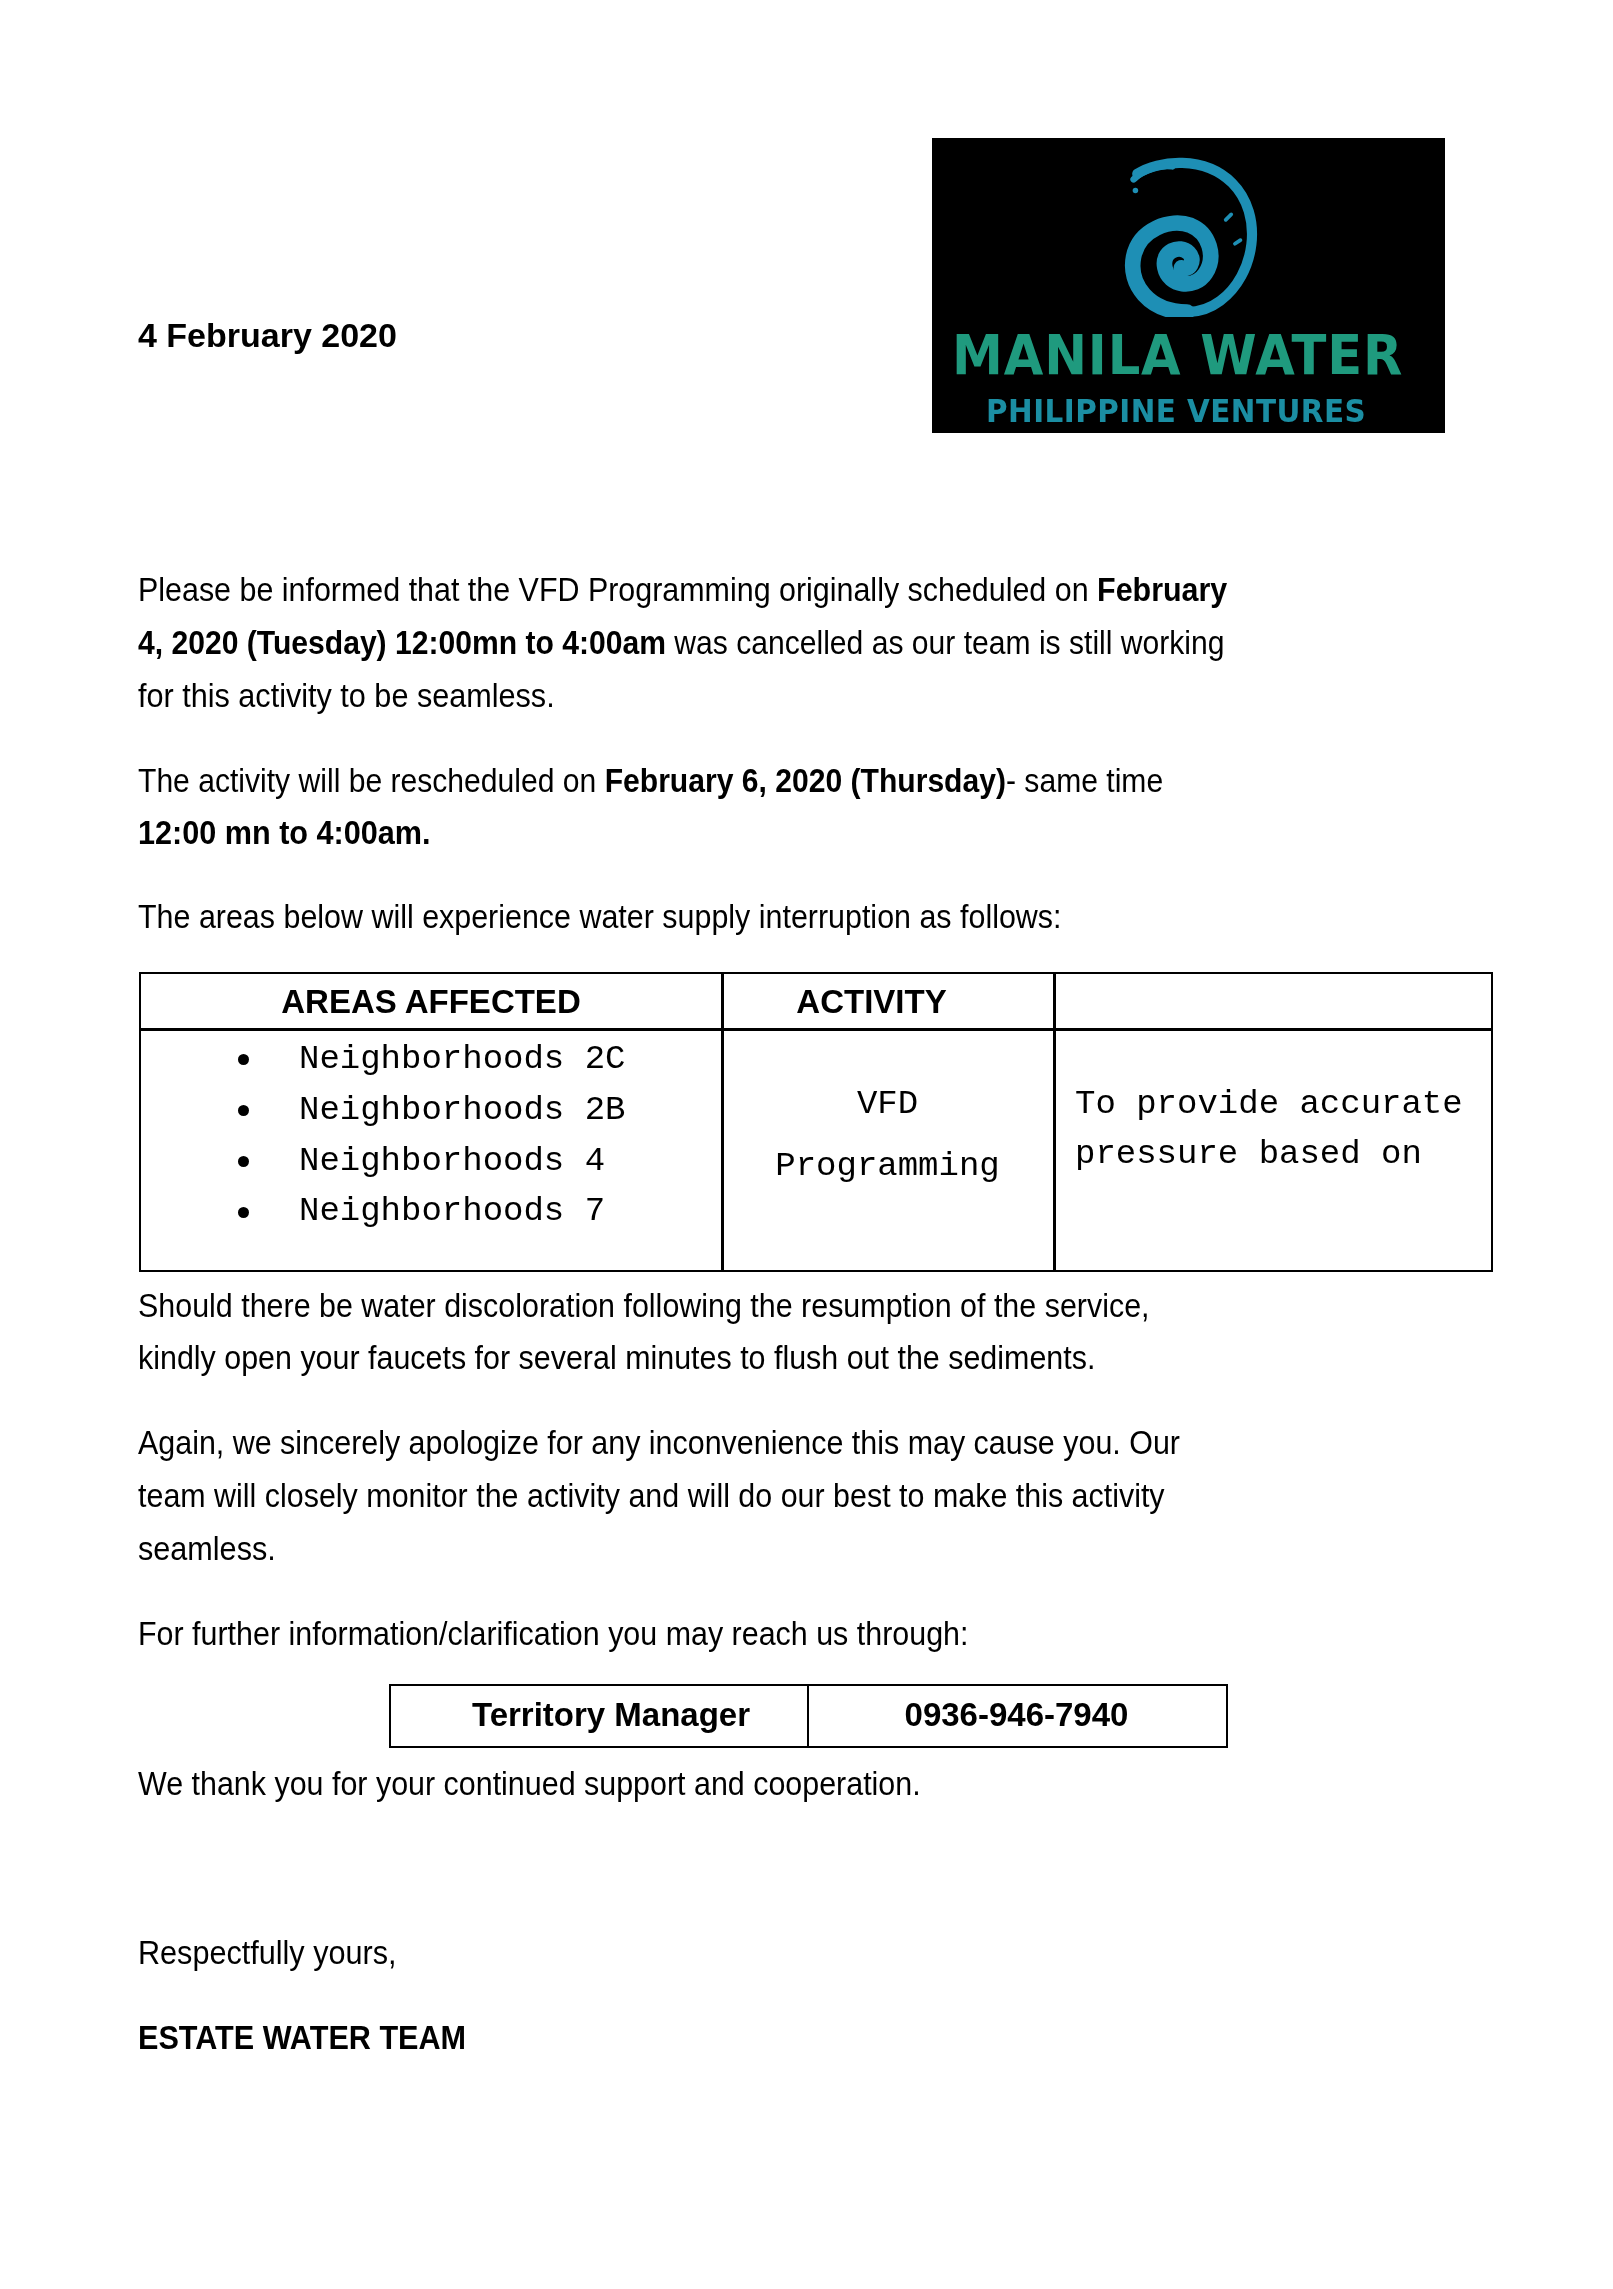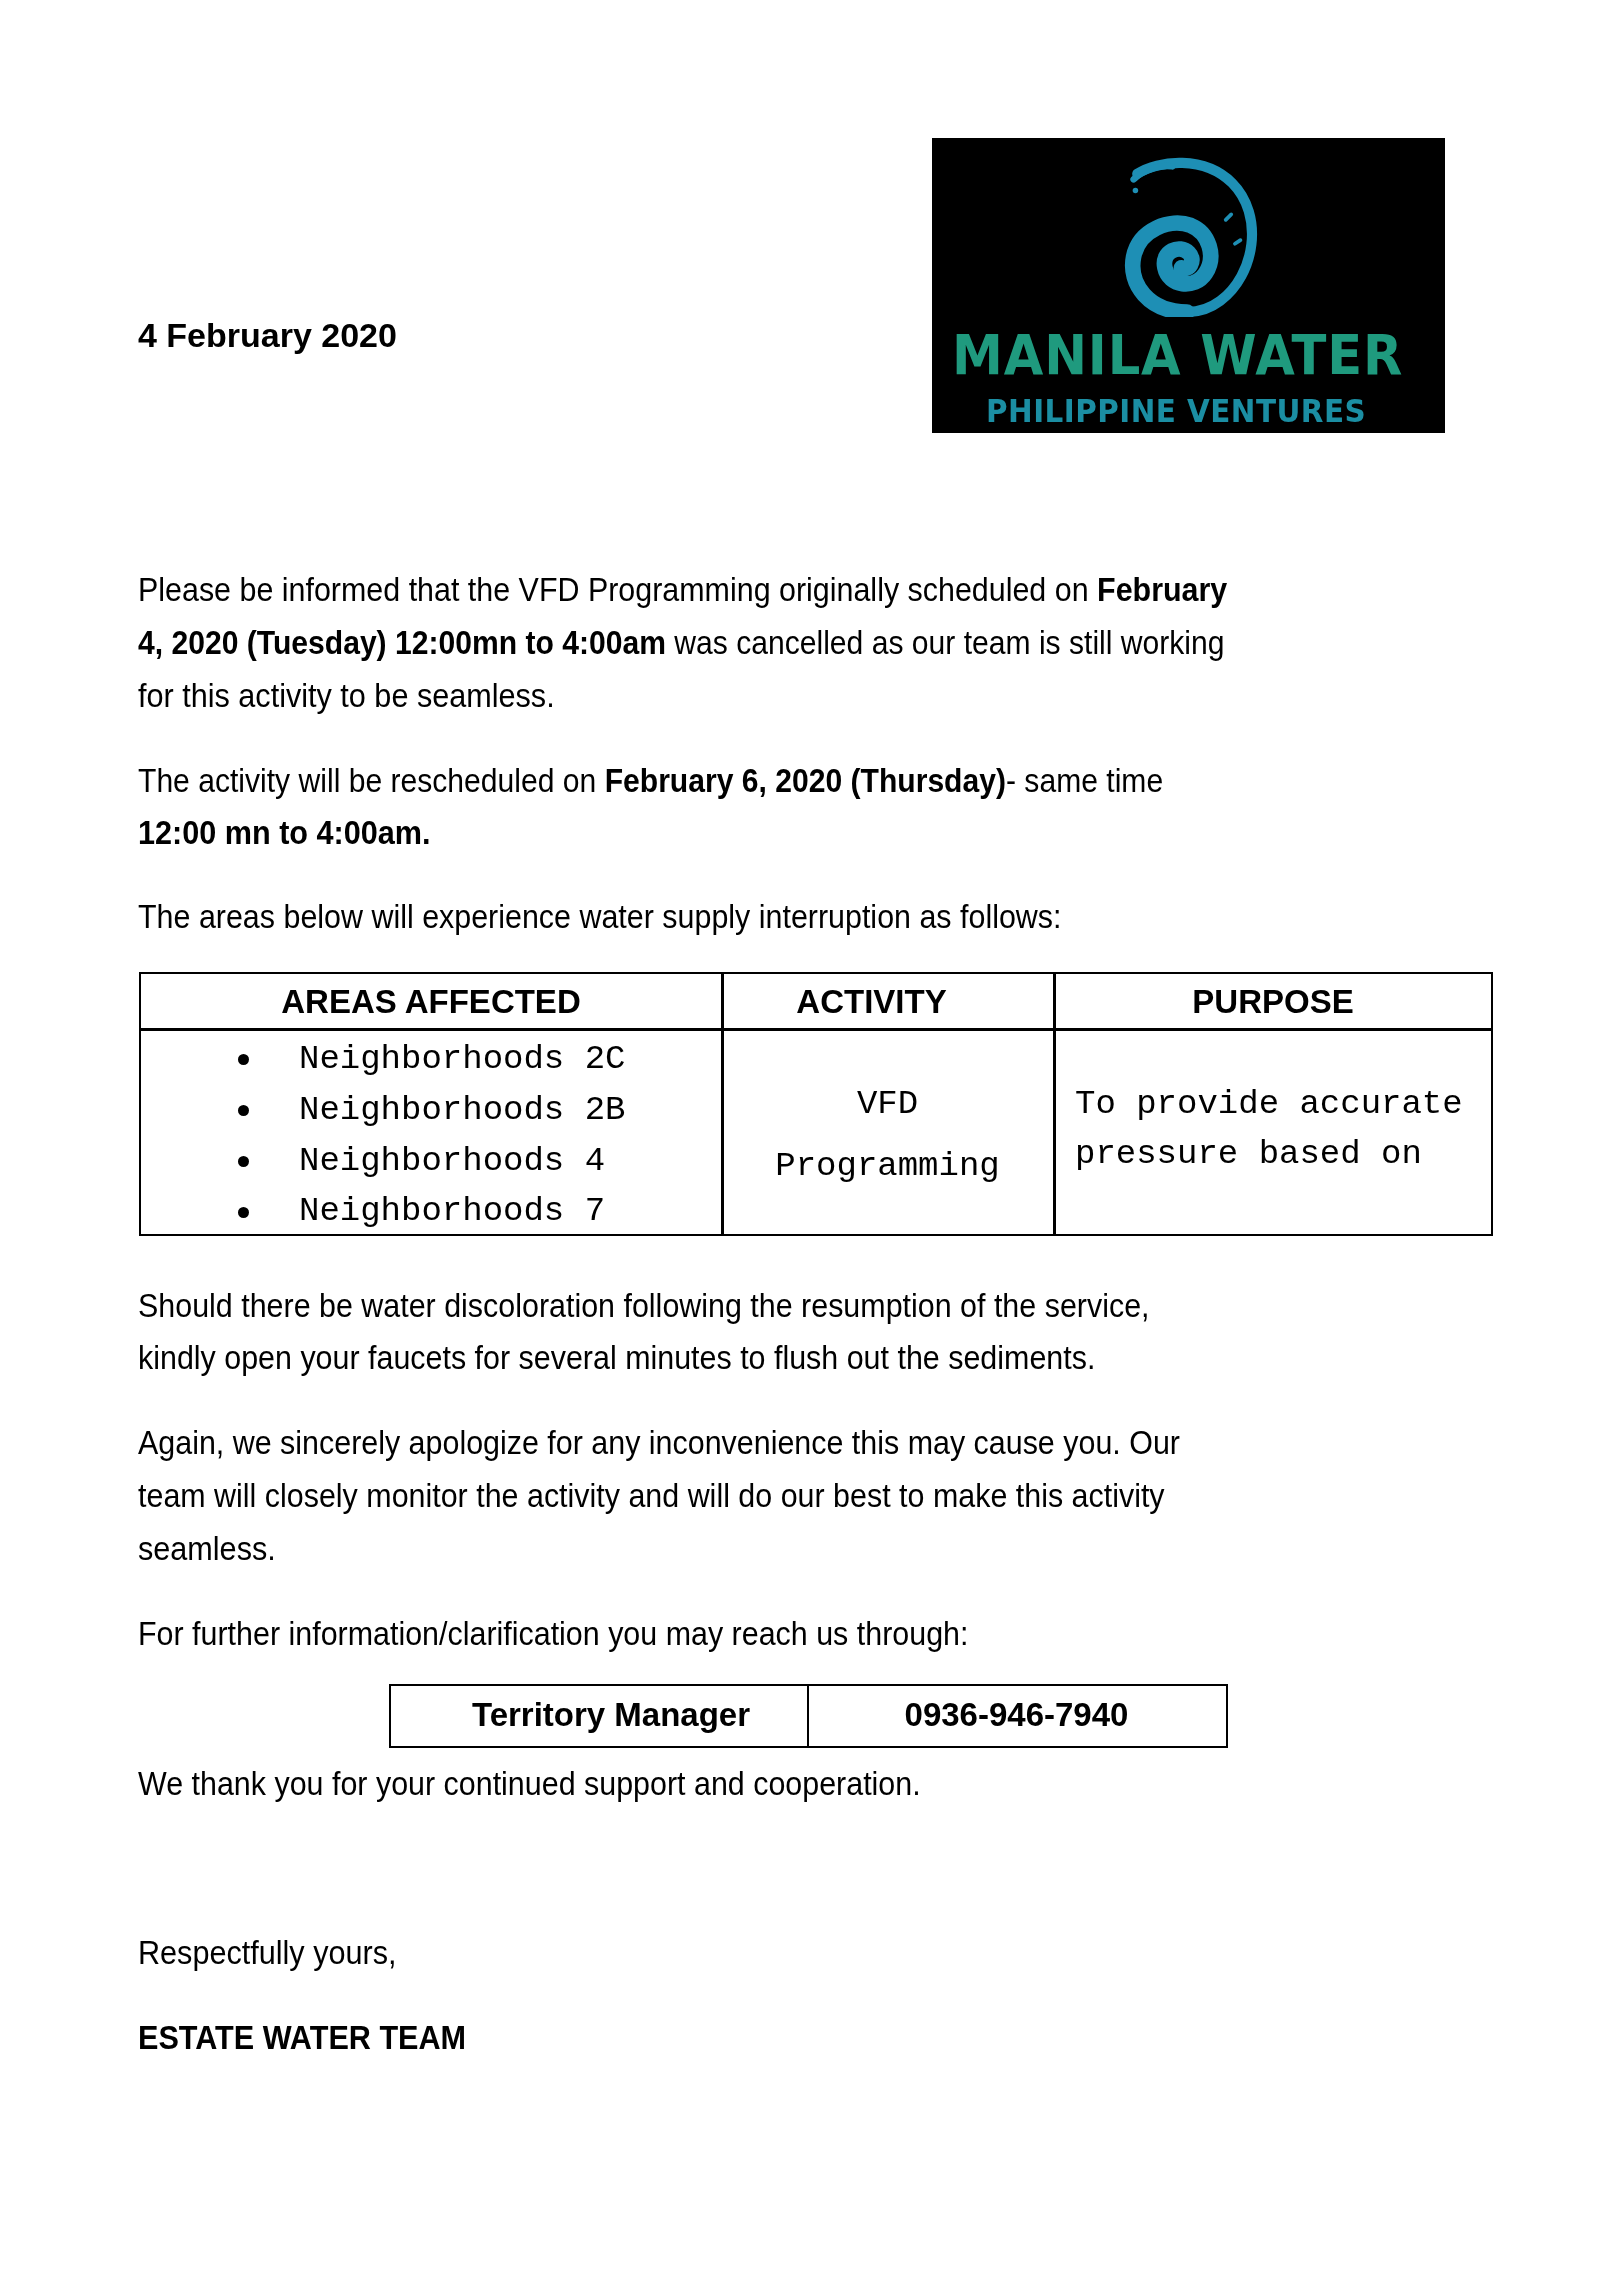--- a/index.html
+++ b/index.html
@@ -15,21 +15,21 @@
   .logo { position: absolute; left: 932px; top: 138px; width: 513px; height: 295px; background: #000000; }
   .logo-swirl { position: absolute; left: 185px; top: 16.6px; width: 152px; height: 162px; }
   .logo-title { position: absolute; left: 20px; top: 185px; font-size: 55px; font-weight: bold;
                 color: #1f9a7e; letter-spacing: 0.9px; white-space: nowrap; font-family: "DejaVu Sans", sans-serif;
                 transform: scaleX(0.93); transform-origin: 0 0; }
   .logo-sub { position: absolute; left: 54px; top: 254px; font-size: 32px; font-weight: bold;
               color: #1b8ea3; letter-spacing: 0.5px; white-space: nowrap; font-family: "DejaVu Sans", sans-serif;
               transform: scaleX(0.92); transform-origin: 0 0; }
 
   
-  .tbl { position: absolute; left: 139px; top: 972px; width: 1354px; height: 264px;
+  .tbl { position: absolute; left: 139px; top: 972px; width: 1354px; height: 300px;
          border: 2.8px solid #000; box-sizing: border-box; }
   .tbl .hline { position: absolute; left: 0; right: 0; top: 54px; height: 2.8px; background: #000; }
   .tbl .vline { position: absolute; top: 0; bottom: 0; width: 2.8px; background: #000; }
   .th { position: absolute; top: 3.7px; height: 48px; line-height: 48px; text-align: center;
         font-weight: bold; font-size: 33px; white-space: nowrap; }
   .cell-text { position: absolute; font-size: 34px; line-height: 51px; white-space: nowrap; font-family: Liberation Mono, monospace; }
   .bullet { position: absolute; width: 11px; height: 11px; border-radius: 50%; background: #000; }
 
   
   .ctbl { position: absolute; left: 389px; top: 1684px; width: 839px; height: 64px;
@@ -72,21 +72,20 @@
 
   <div class="line" style="top:896px; transform:scaleX(0.895);">The areas below will experience water supply interruption as follows:</div>
 
   <div class="tbl">
     <div class="hline"></div>
     <div class="vline" style="left:580px;"></div>
     <div class="vline" style="left:912px;"></div>
 
     <div class="th" style="left:0; width:580px;">AREAS AFFECTED</div>
     <div class="th" style="left:566px; width:329px;">ACTIVITY</div>
-    <div class="th" style="left:915px; width:434px;">PURPOSE</div>
 
     <div class="bullet" style="left:97px; top:80px;"></div>
     <div class="cell-text" style="left:158px; top:60px;">Neighborhoods 2C</div>
     <div class="bullet" style="left:97px; top:131px;"></div>
     <div class="cell-text" style="left:158px; top:111px;">Neighborhoods 2B</div>
     <div class="bullet" style="left:97px; top:182px;"></div>
     <div class="cell-text" style="left:158px; top:162px;">Neighborhoods 4</div>
     <div class="bullet" style="left:97px; top:233px;"></div>
     <div class="cell-text" style="left:158px; top:212px;">Neighborhoods 7</div>
 

